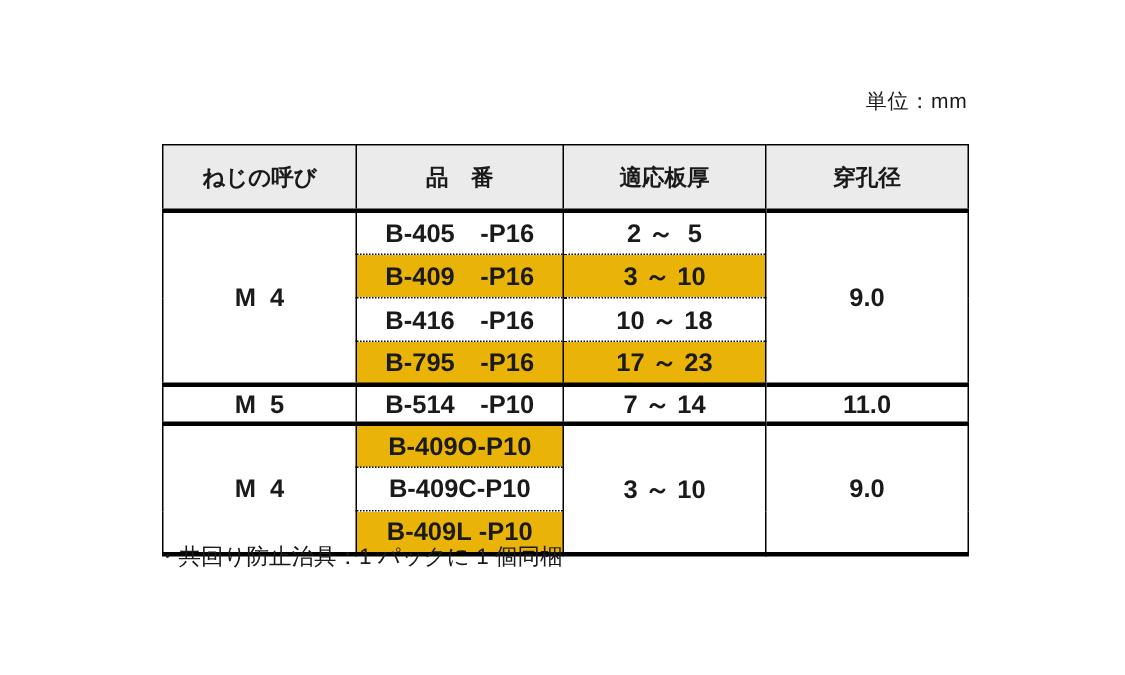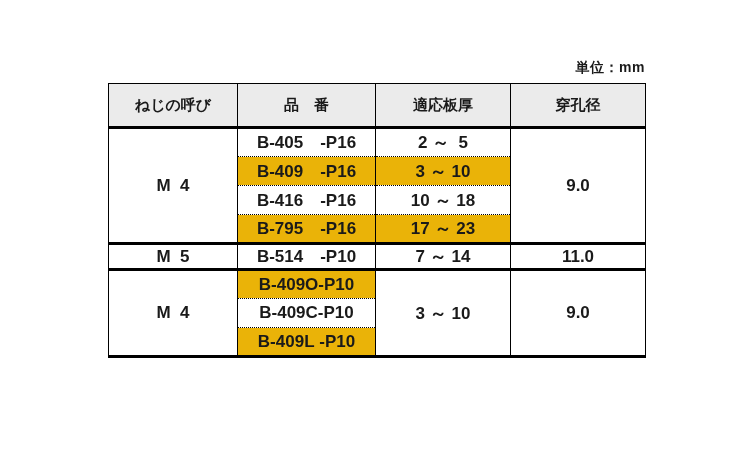--- a/index.html
+++ b/index.html
@@ -16,27 +16,27 @@
     background: #ffffff;
     overflow: hidden;
   }
   .unit-label {
     position: absolute;
     top: 59px;
     left: 108px;
     width: 537px;
     text-align: right;
     font-size: 14px;
-    font-weight: 700;
+    font-weight: 400;
     letter-spacing: 0.5px;
   }
   table.spec-table {
     position: absolute;
     left: 108px;
-    top: 83px;
+    top: 96px;
     width: 537px;
     border-collapse: collapse;
     table-layout: fixed;
     border: 1px solid #000;
     border-bottom: 3px solid #000;
   }
   .spec-table th, .spec-table td {
     padding: 0;
     text-align: center;
     vertical-align: middle;
@@ -133,14 +133,15 @@
       </tr>
       <tr class="r29">
         <td class="dotted">B-409C-P10</td>
       </tr>
       <tr class="r29">
         <td class="blue">B-409L&nbsp;-P10</td>
       </tr>
     </tbody>
   </table>
 
+  <div class="note">・共回り防止治具：1 パックに 1 個同梱</div>
 
 </div>
 
 </body></html>

